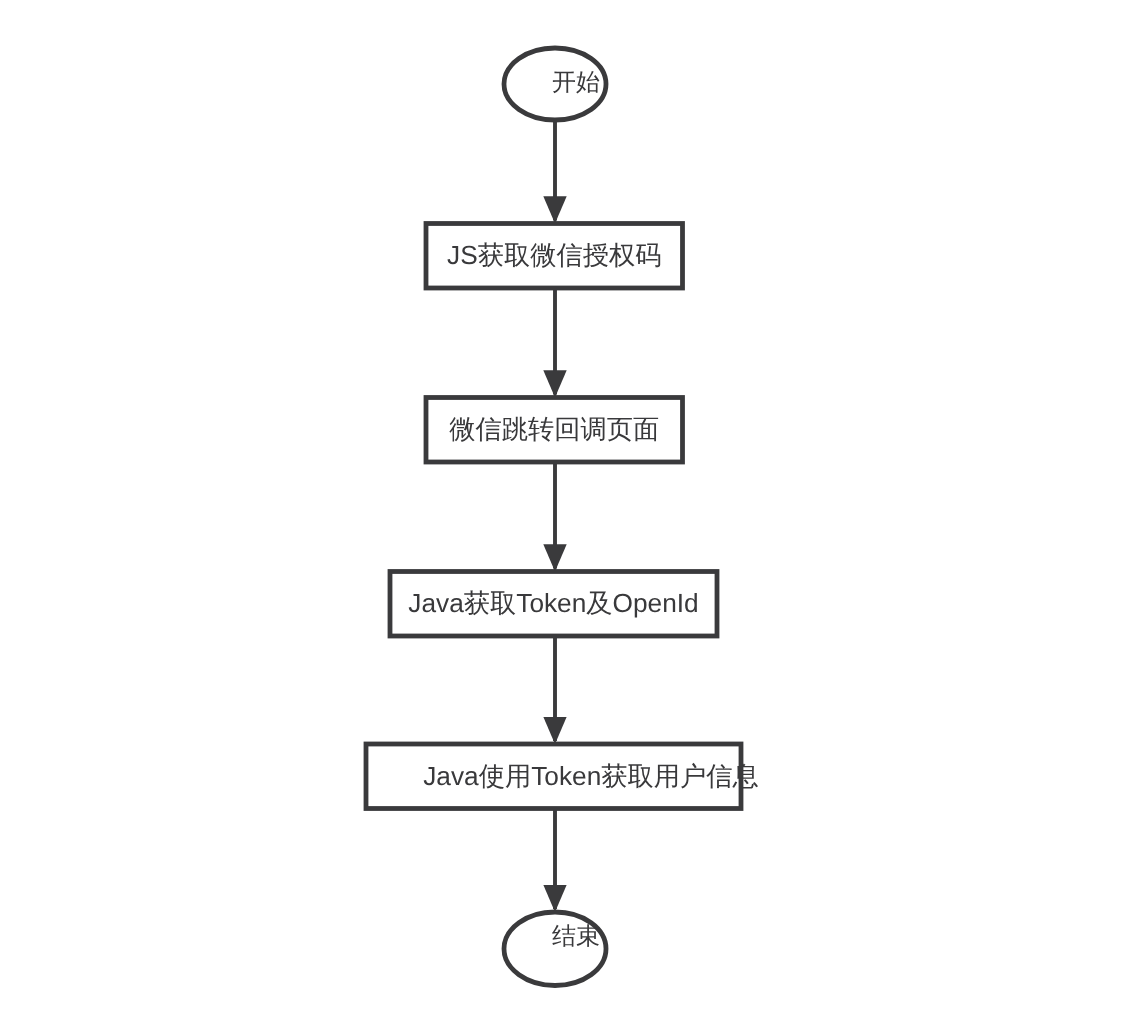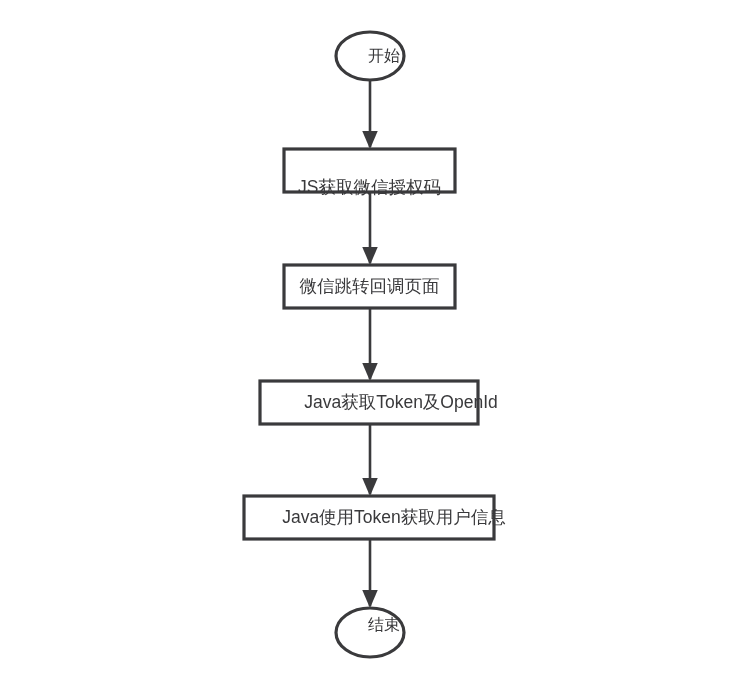--- a/index.html
+++ b/index.html
@@ -71,21 +71,21 @@
 
   <rect x="260" y="381" width="218" height="43" fill="#ffffff" stroke="#3a3a3c" stroke-width="3.2"></rect>
 
   <rect x="244" y="496" width="250" height="43" fill="#ffffff" stroke="#3a3a3c" stroke-width="3.2"></rect>
 
   <ellipse cx="370" cy="632.5" rx="34" ry="24.5" fill="#ffffff" stroke="#3a3a3c" stroke-width="3.2"></ellipse>
 </svg>
 
 <div class="node-label terminator-label" style="left:336px; top:32px; width:68px; height:48px;">开始</div>
 
-<div class="node-label process-label" style="left:284px; top:166px; width:171px; height:43px;border-radius:21px;">JS获取微信授权码</div>
+<div class="node-label process-label" style="left:284px; top:149px; width:171px; height:43px;border-radius:21px;">JS获取微信授权码</div>
 
 <div class="node-label process-label" style="left:284px; top:265px; width:171px; height:43px;text-align:center;">微信跳转回调页面</div>
 
-<div class="node-label process-label" style="left:260px; top:381px; width:218px; height:43px;padding-left:32px;">Java获取Token及OpenId</div>
+<div class="node-label process-label" style="left:260px; top:381px; width:218px; height:43px;">Java获取Token及OpenId</div>
 
 <div class="node-label process-label" style="left:244px; top:496px; width:250px; height:43px;margin-left:25px;">Java使用Token获取用户信息</div>
 
 <div class="node-label terminator-label" style="left:336px; top:608px; width:68px; height:33px;">结束</div>
 
 </body></html>

